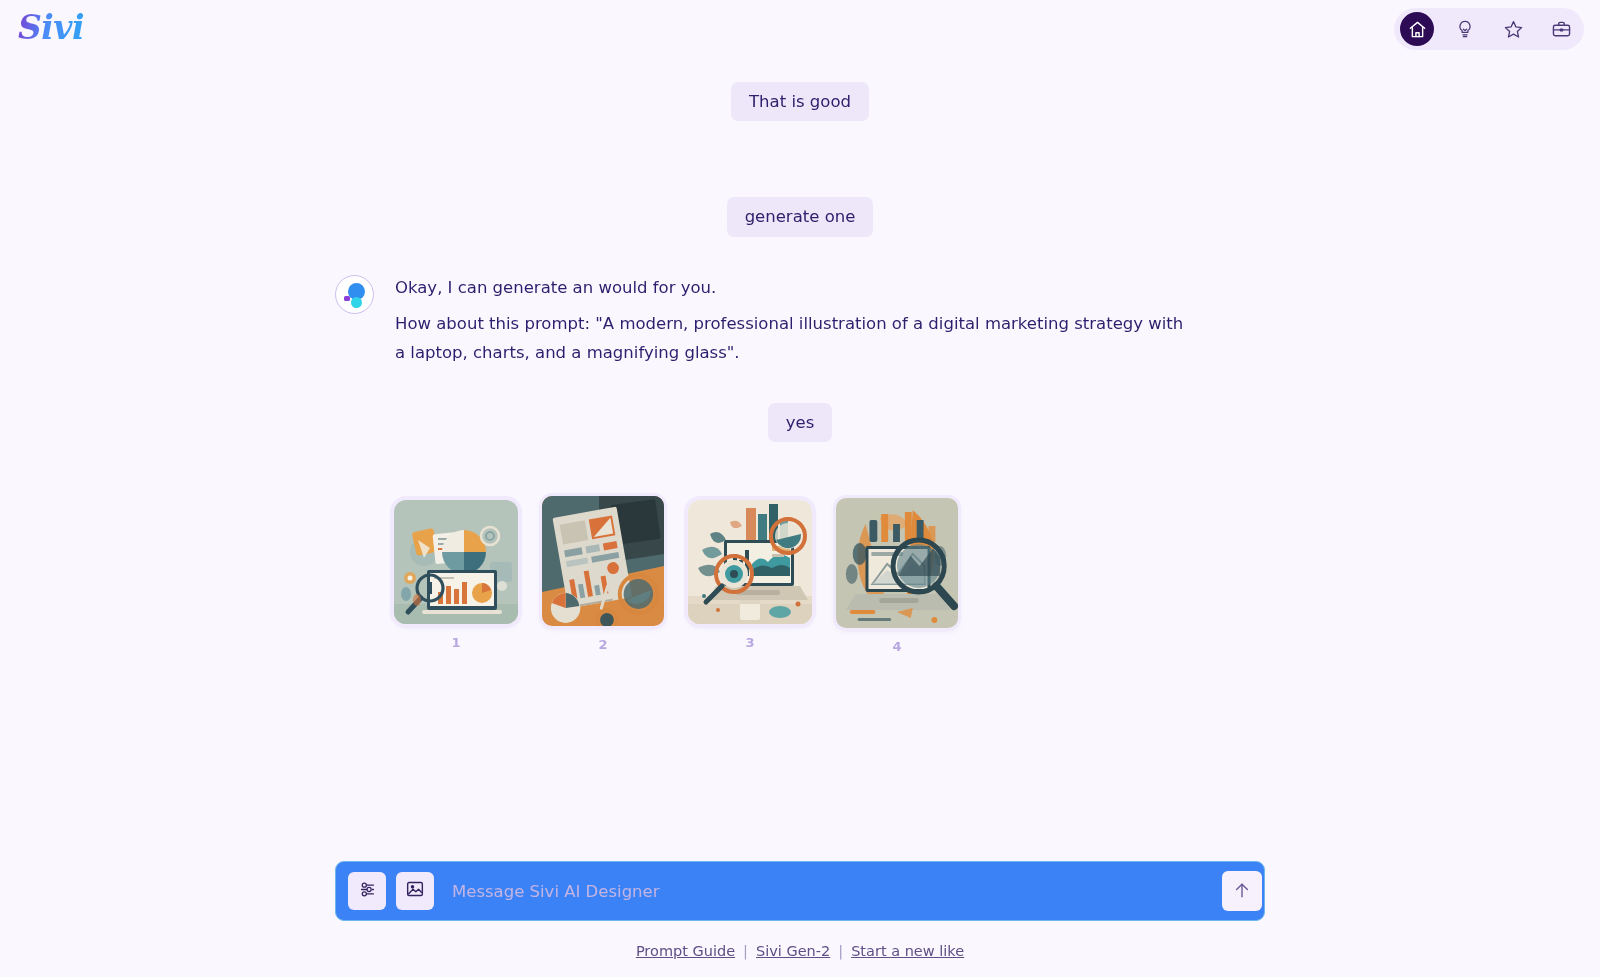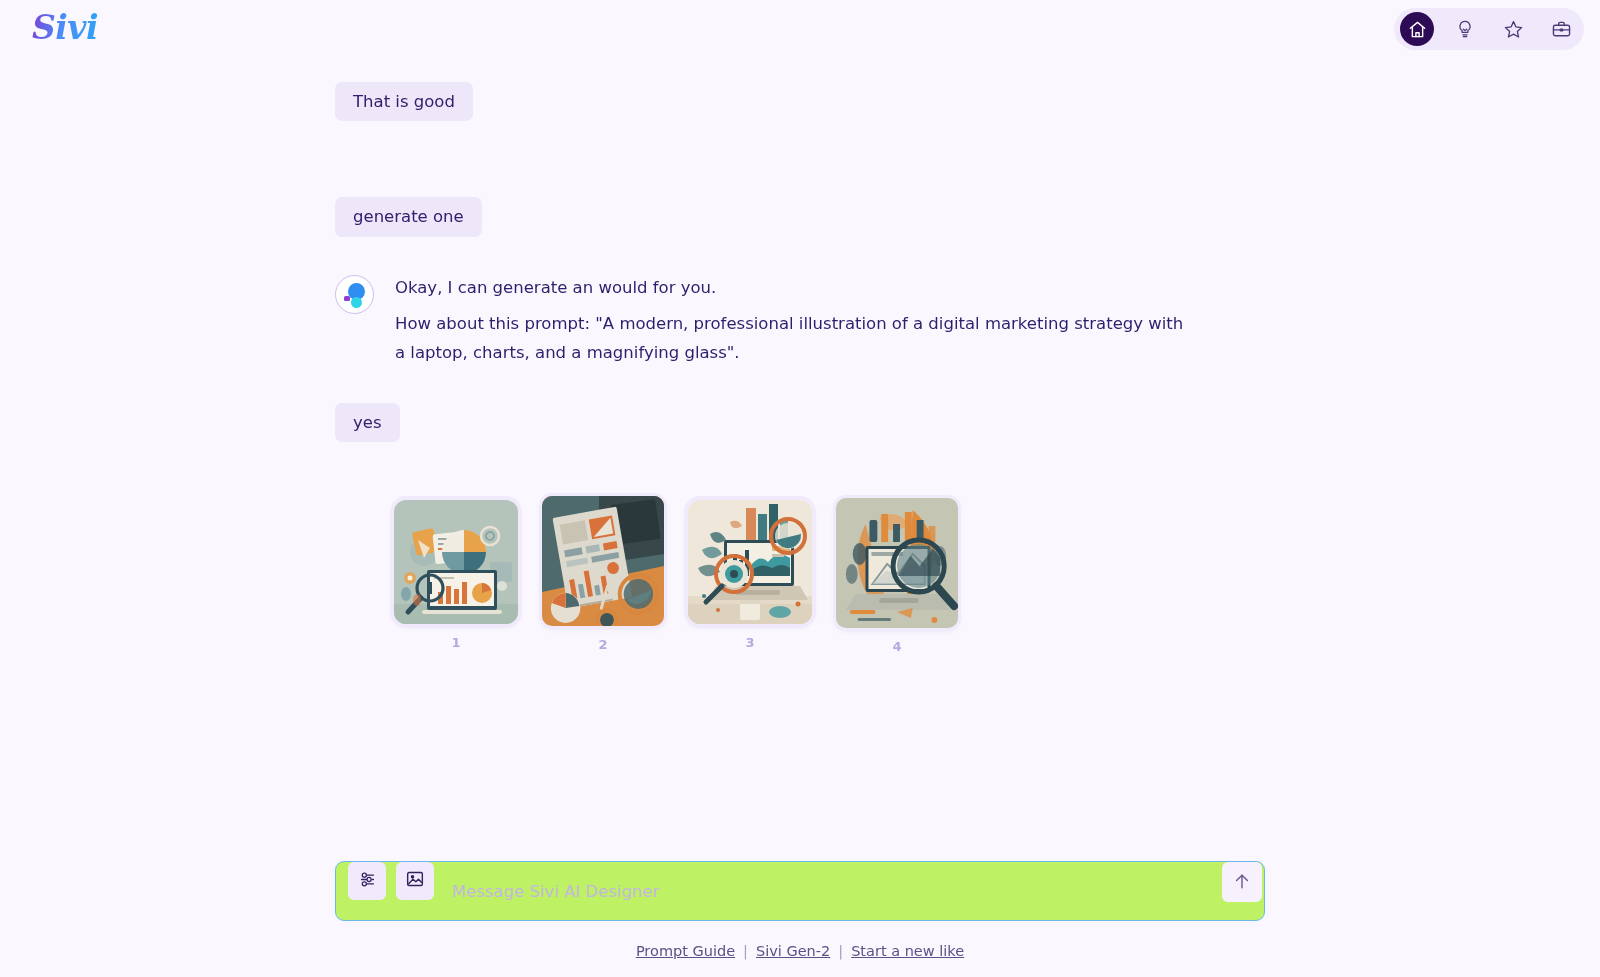--- a/index.html
+++ b/index.html
@@ -15,21 +15,20 @@
     font-family: "DejaVu Sans", "Liberation Sans", sans-serif;
     color: #2e1f6e;
     position: relative;
   }
 
   
   .header {
     position: absolute;
     top: 0; left: 0; right: 0;
     height: 58px;
-    margin-left: 14px;
   }
 
   .brand {
     position: absolute;
     left: 18px;
     top: 8px;
     font-family: "DejaVu Serif", "Liberation Serif", serif;
     font-style: italic;
     font-weight: bold;
     font-size: 33px;
@@ -80,21 +79,21 @@
     padding: 0;
   }
 
   .thread {
     position: relative;
     width: 930px;
     margin: 0 auto;
   }
 
   .row { display: flex; width: 100%; }
-  .row.user { justify-content: flex-start; }
+  .row.user { justify-content: center; }
   .row.bot  { justify-content: flex-start; align-items: flex-start; }
 
   .bubble-user {
     background: #eee7fa;
     border-radius: 7px;
     padding: 9px 18px;
     font-size: 16.5px;
     color: #31206d;
     line-height: 1.3;
   }
@@ -185,22 +184,23 @@
   }
   .composer {
     position: absolute;
     left: 50%;
     transform: translateX(-50%);
     bottom: 56px;
     width: 930px;
     height: 60px;
     border: 1.6px solid #6cb8ec;
     border-radius: 9px;
-    background: #bef264;
-    display: flex;
+    background: #3b82f6;
+    display: flex;
+    align-items: center;
     padding: 0 2px 0 12px;
   }
   .icon-sq {
     width: 38px; height: 38px;
     border-radius: 6px;
     background: #f1eafc;
     display: flex;
     align-items: center;
     justify-content: center;
     color: #34235e;

